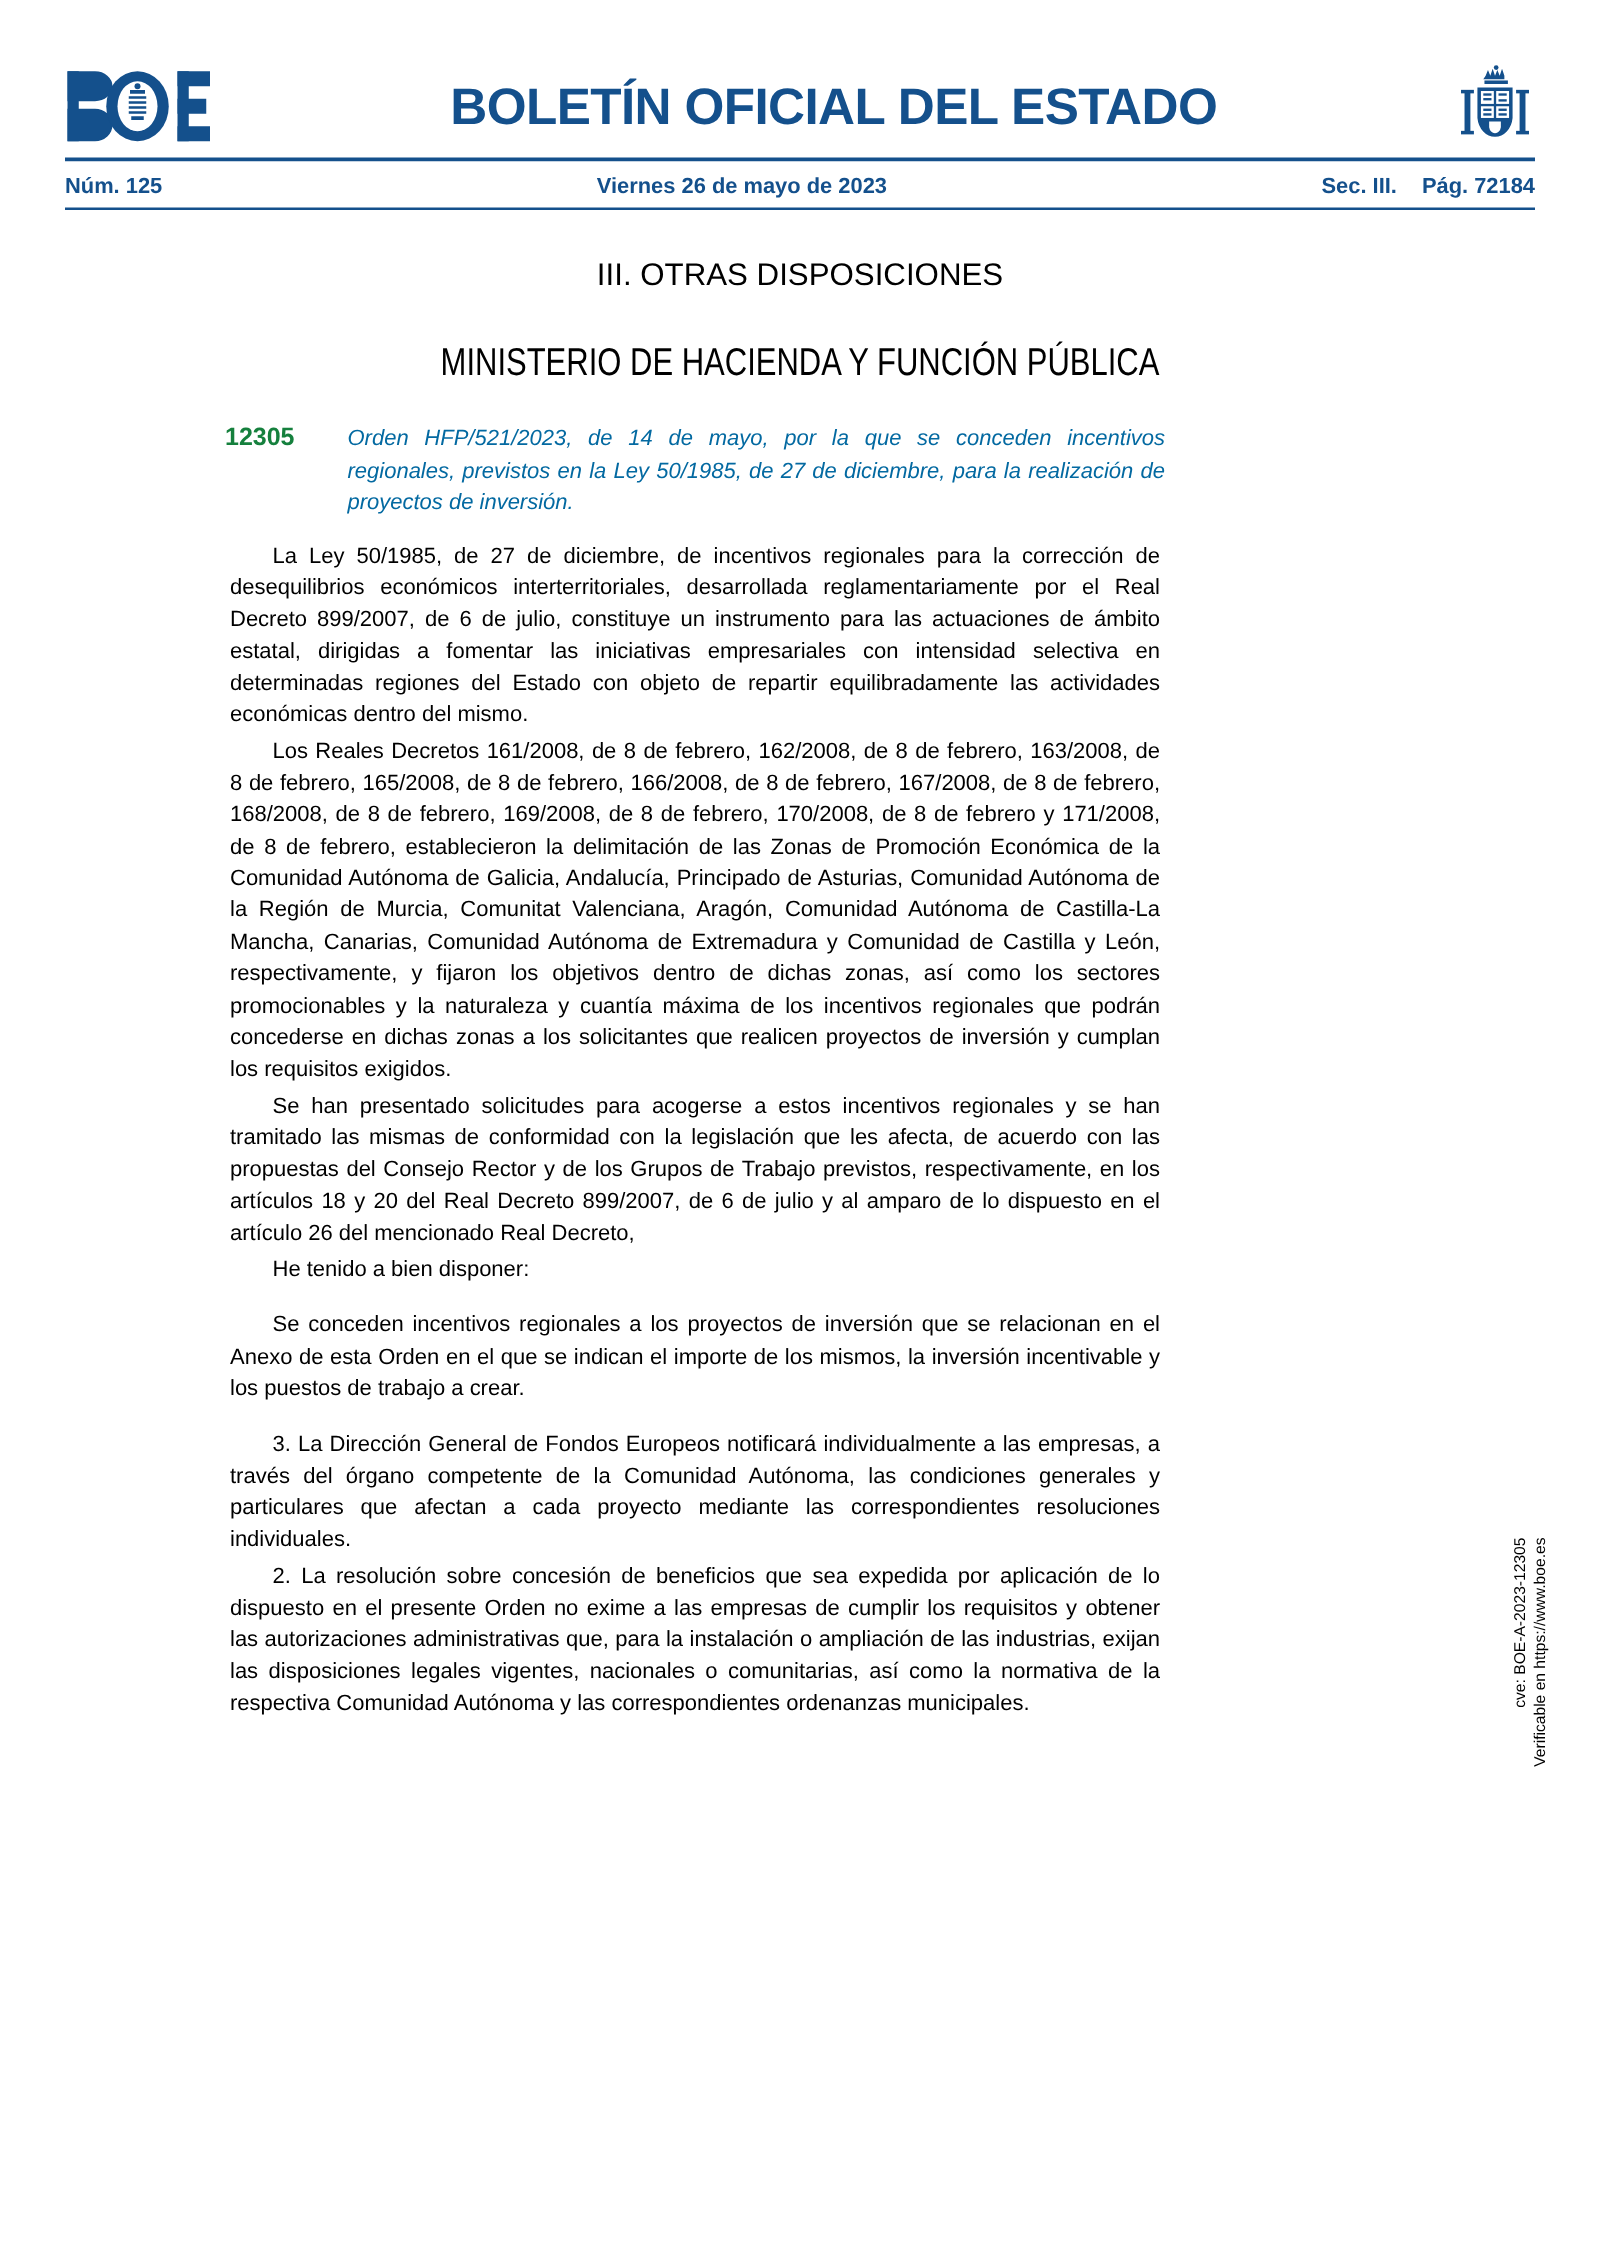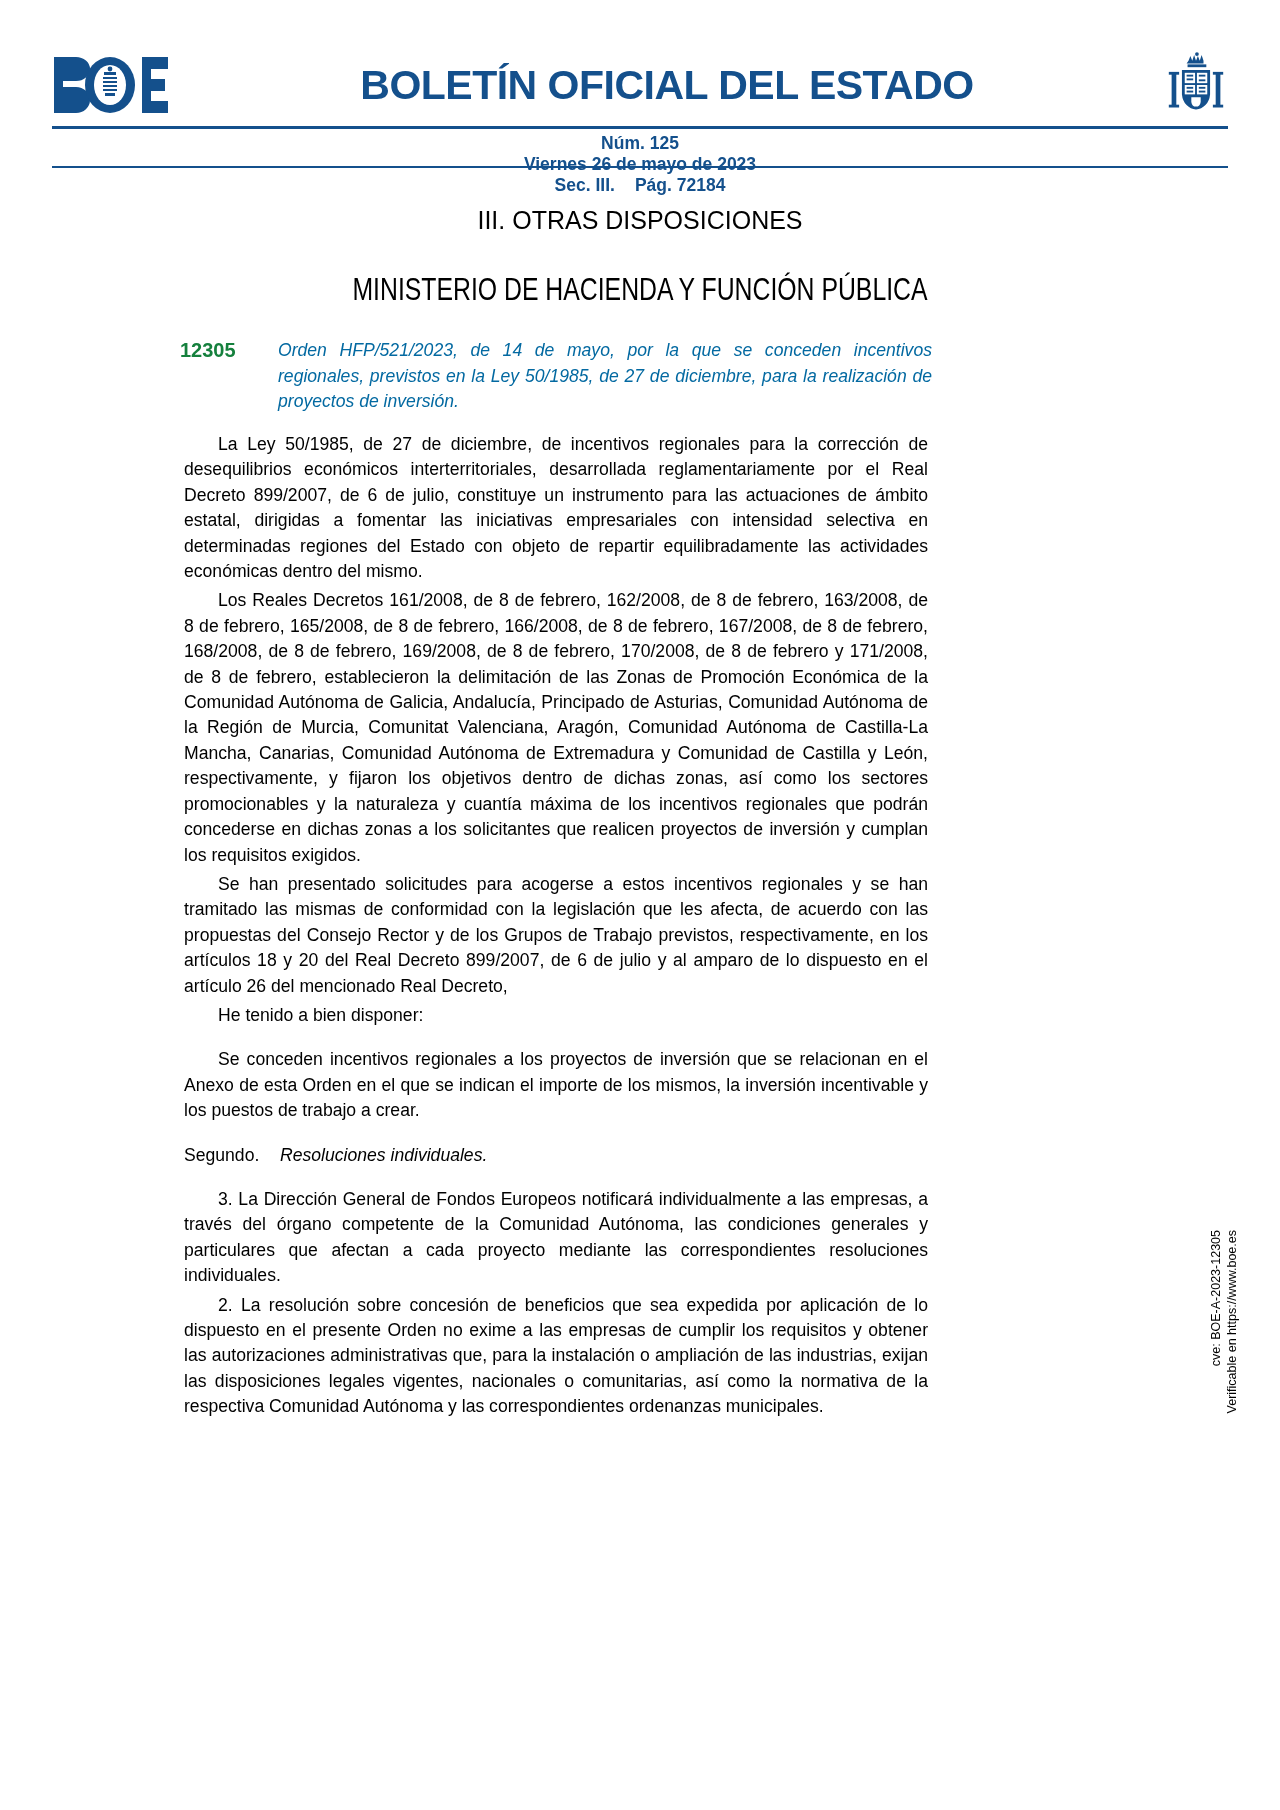--- a/index.html
+++ b/index.html
@@ -79,21 +79,20 @@
     left: 52px;
     top: 133px;
     width: 1176px;
     height: 30px;
     display: flex;
     align-items: center;
     font-size: 17.5px;
     font-weight: bold;
     color: #14508c;
     font-family: "Liberation Sans", sans-serif;
-    flex-direction: column;
   }
   .infoline .left   { flex: 0 0 auto; }
   .infoline .center { flex: 1 1 auto; text-align: center; }
   .infoline .right  { flex: 0 0 auto; display: flex; gap: 20px; }
 
   
   .section-title {
     position: absolute;
     left: 180px;
     top: 206px;
@@ -289,23 +288,20 @@
   <div class="body-col">
 
     <p>La Ley 50/1985, de 27 de diciembre, de incentivos regionales para la corrección de desequilibrios económicos interterritoriales, desarrollada reglamentariamente por el Real Decreto 899/2007, de 6 de julio, constituye un instrumento para las actuaciones de ámbito estatal, dirigidas a fomentar las iniciativas empresariales con intensidad selectiva en determinadas regiones del Estado con objeto de repartir equilibradamente las actividades económicas dentro del mismo.</p>
     <p>Los Reales Decretos 161/2008, de 8 de febrero, 162/2008, de 8 de febrero, 163/2008, de 8 de febrero, 165/2008, de 8 de febrero, 166/2008, de 8 de febrero, 167/2008, de 8 de febrero, 168/2008, de 8 de febrero, 169/2008, de 8 de febrero, 170/2008, de 8 de febrero y 171/2008, de 8 de febrero, establecieron la delimitación de las Zonas de Promoción Económica de la Comunidad Autónoma de Galicia, Andalucía, Principado de Asturias, Comunidad Autónoma de la Región de Murcia, Comunitat Valenciana, Aragón, Comunidad Autónoma de Castilla-La Mancha, Canarias, Comunidad Autónoma de Extremadura y Comunidad de Castilla y León, respectivamente, y fijaron los objetivos dentro de dichas zonas, así como los sectores promocionables y la naturaleza y cuantía máxima de los incentivos regionales que podrán concederse en dichas zonas a los solicitantes que realicen proyectos de inversión y cumplan los requisitos exigidos.</p>
     <p>Se han presentado solicitudes para acogerse a estos incentivos regionales y se han tramitado las mismas de conformidad con la legislación que les afecta, de acuerdo con las propuestas del Consejo Rector y de los Grupos de Trabajo previstos, respectivamente, en los artículos 18 y 20 del Real Decreto 899/2007, de 6 de julio y al amparo de lo dispuesto en el artículo 26 del mencionado Real Decreto,</p>
     <p class="gap-after">He tenido a bien disponer:</p>
 
 
     <p class="gap-after">Se conceden incentivos regionales a los proyectos de inversión que se relacionan en el Anexo de esta Orden en el que se indican el importe de los mismos, la inversión incentivable y los puestos de trabajo a crear.</p>
 
-    <p class="noindent gap-after">
-      <span class="lead-label heading-line"><span class="lbl">Segundo.</span><span class="lead-em">Resoluciones individuales.</span></span>
-    </p>
 
     <p>3. La Dirección General de Fondos Europeos notificará individualmente a las empresas, a través del órgano competente de la Comunidad Autónoma, las condiciones generales y particulares que afectan a cada proyecto mediante las correspondientes resoluciones individuales.</p>
     <p>2. La resolución sobre concesión de beneficios que sea expedida por aplicación de lo dispuesto en el presente Orden no exime a las empresas de cumplir los requisitos y obtener las autorizaciones administrativas que, para la instalación o ampliación de las industrias, exijan las disposiciones legales vigentes, nacionales o comunitarias, así como la normativa de la respectiva Comunidad Autónoma y las correspondientes ordenanzas municipales.</p>
   </div>
 
   <div class="cve">
     <span>cve: BOE-A-2023-12305</span>
     <span>Verificable en https://www.boe.es</span>
   </div>
 

